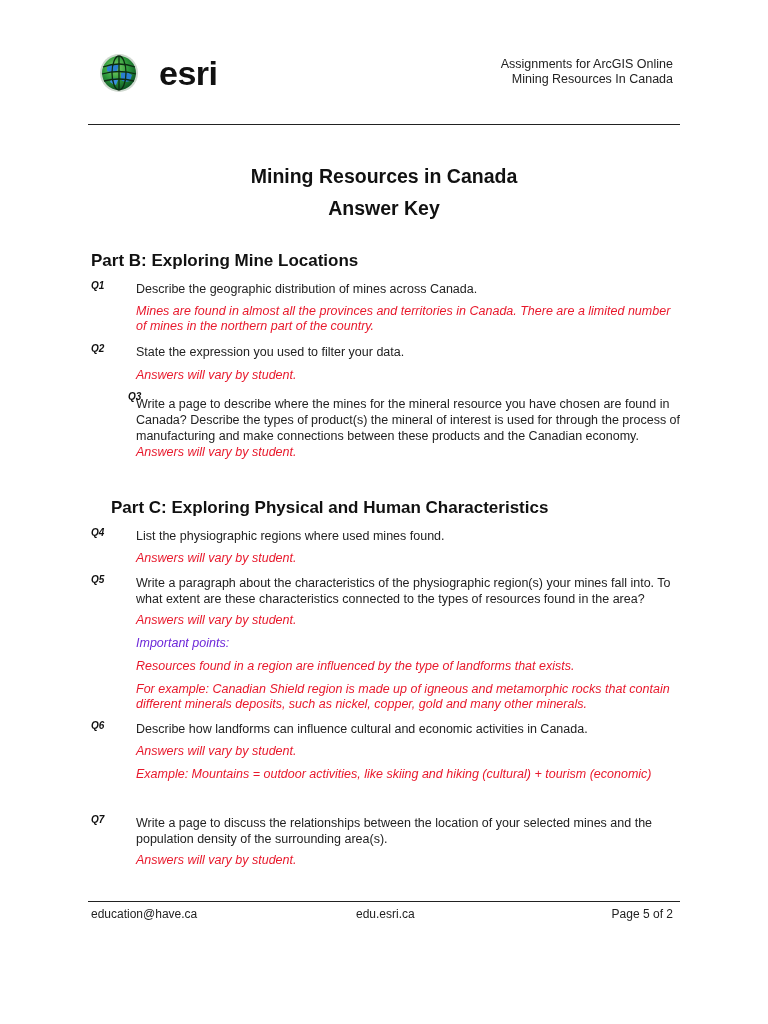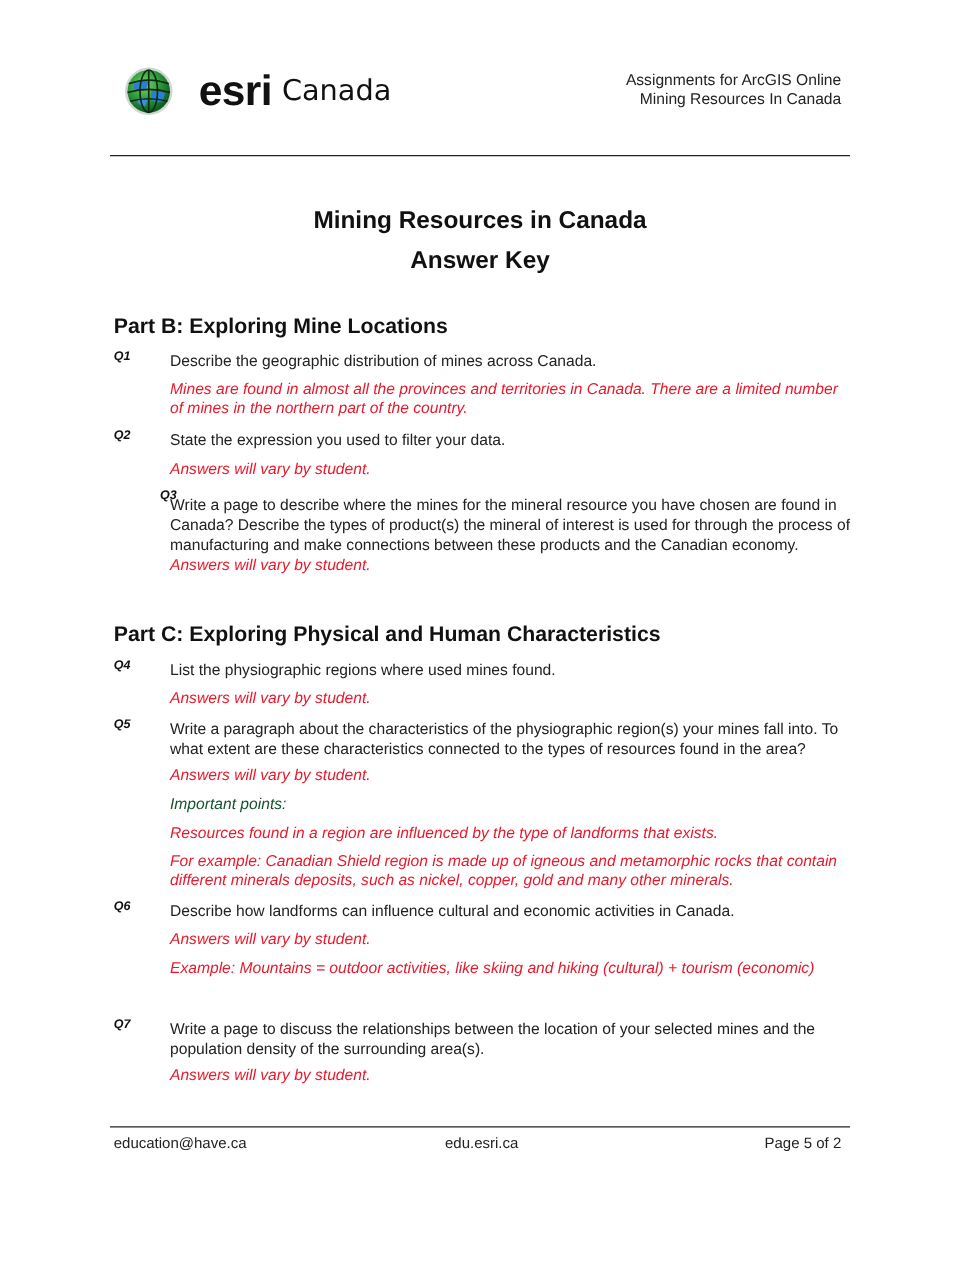--- a/index.html
+++ b/index.html
@@ -56,21 +56,20 @@
     <path d="M12 26 Q16 24 19 27 L17 32 Q13 31 11 29 Z" fill="#3a8fe0"></path>
     <g stroke="#0c2b12" stroke-width="1.3" fill="none">
       <ellipse cx="20" cy="20" rx="7" ry="17"></ellipse>
       <path d="M4 14 Q20 8 36 14"></path>
       <path d="M3 21 Q20 16 37 21"></path>
       <path d="M5 28 Q20 24 35 28"></path>
       <path d="M20 3 L20 37"></path>
     </g>
   </svg>
   <span class="logo-esri">esri</span>
-  <span class="logo-canada">Canada</span>
 </div>
 
 <div class="abs header-right">
   <div>Assignments for ArcGIS Online</div>
   <div>Mining Resources In Canada</div>
 </div>
 
 <div class="abs rule top"></div>
 
 <div class="abs title t1">Mining Resources in Canada</div>
@@ -83,30 +82,30 @@
 <div class="abs ans" style="top: 304px; color: rgb(232, 25, 44);">Mines are found in almost all the provinces and territories in Canada. There are a limited number of mines in the northern part of the country.</div>
 
 <div class="abs qnum" style="top:343px;">Q2</div>
 <div class="abs qtext" style="top:344px;">State the expression you used to filter your data.</div>
 <div class="abs ans" style="top: 368px; color: rgb(232, 25, 44);">Answers will vary by student.</div>
 
 <div class="abs qnum" style="top:391px;margin-left:37px;">Q3</div>
 <div class="abs qtext" style="top:396px;">Write a page to describe where the  mines for the mineral resource you have chosen are found in Canada?  Describe the types of product(s) the mineral of interest is used for through the process of manufacturing and make connections between these products and the Canadian economy.</div>
 <div class="abs ans" style="top: 445px; color: rgb(232, 25, 44);">Answers will vary by student.</div>
 
-<div class="abs section-heading" style="top:498px;">Part C: Exploring Physical and Human Characteristics</div>
+<div class="abs section-heading" style="top:498px;margin-left:20px;">Part C: Exploring Physical and Human Characteristics</div>
 
 <div class="abs qnum" style="top:527px;">Q4</div>
 <div class="abs qtext" style="top:528px;">List the physiographic regions where used mines found.</div>
 <div class="abs ans" style="top: 551px; color: rgb(232, 25, 44);">Answers will vary by student.</div>
 
 <div class="abs qnum" style="top:574px;">Q5</div>
 <div class="abs qtext" style="top:575px;">Write a paragraph about the characteristics of the physiographic region(s) your mines fall into. To what extent are these characteristics connected to the types of resources found in the area?</div>
 <div class="abs ans" style="top: 613px; color: rgb(232, 25, 44);">Answers will vary by student.</div>
-<div class="abs ans" style="top: 636px; color: #14532d;">Important points:</div>
+<div class="abs ans" style="top: 636px; color: #6d28d9;">Important points:</div>
 <div class="abs ans" style="top: 659px; color: rgb(232, 25, 44);">Resources found in a region are influenced by the type of landforms that exists.</div>
 <div class="abs ans" style="top: 682px; color: rgb(232, 25, 44);">For example: Canadian Shield region is made up of igneous and metamorphic rocks that contain different minerals deposits, such as nickel, copper, gold and many other minerals.</div>
 
 <div class="abs qnum" style="top:720px;">Q6</div>
 <div class="abs qtext" style="top:721px;">Describe how landforms can influence cultural and economic activities in Canada.</div>
 <div class="abs ans" style="top: 744px; color: rgb(232, 25, 44);">Answers will vary by student.</div>
 <div class="abs ans" style="top: 767px; color: rgb(232, 25, 44);">Example: Mountains = outdoor activities, like skiing and hiking (cultural) + tourism (economic)</div>
 
 <div class="abs qnum" style="top:814px;">Q7</div>
 <div class="abs qtext" style="top:815px;">Write a page to discuss the relationships between the location of your selected mines and the population density of the surrounding area(s).</div>

